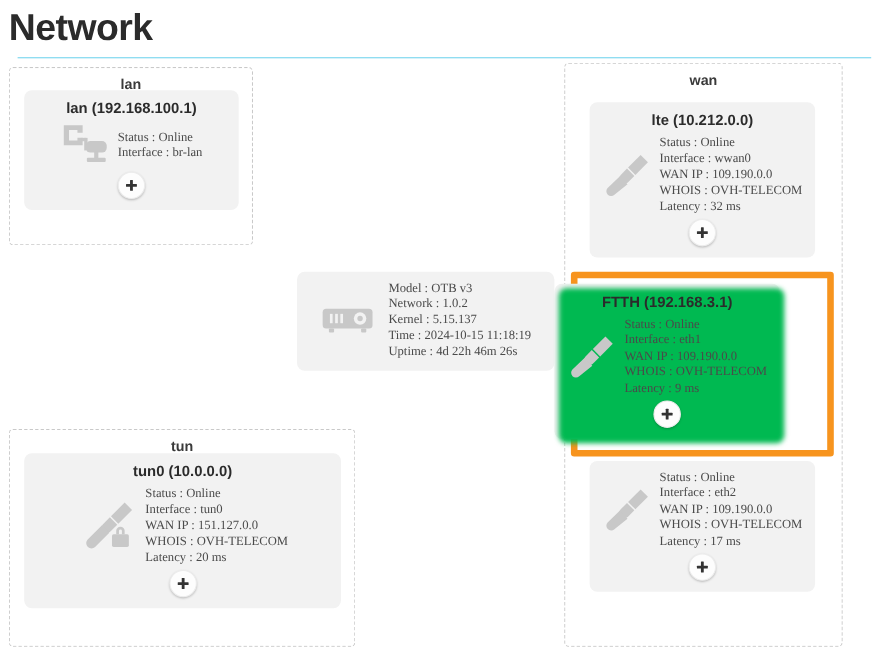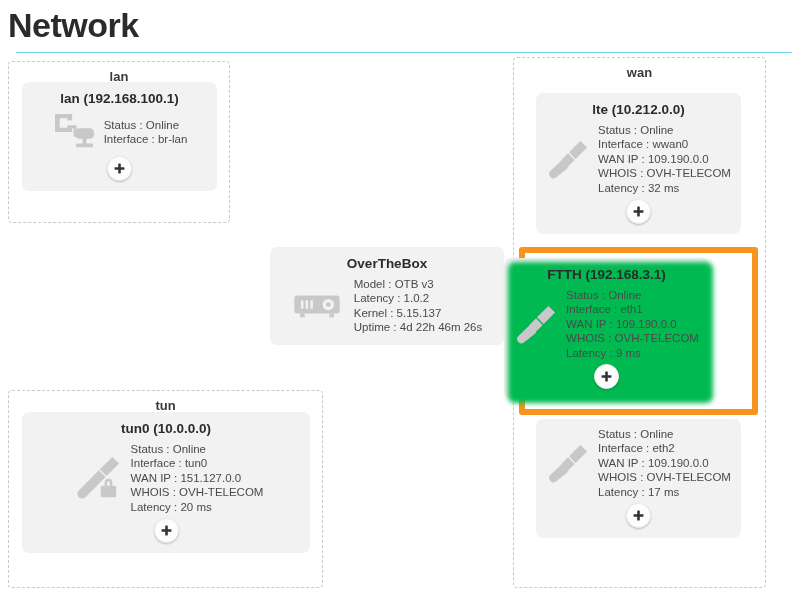--- a/index.html
+++ b/index.html
@@ -106,20 +106,21 @@
     align-items: center;
     justify-content: center;
     color: #c8c8c8;
   }
   .card-fields {
     flex: 0 0 auto;
     font-size: 11.5px;
     line-height: 14.4px;
     color: #4a4a4a;
     white-space: nowrap;
+    font-family: Liberation Serif, serif;
   }
   .field { display: block; }
 
   .card-footer {
     display: flex;
     justify-content: center;
     margin-top: 4px;
   }
   .plus-btn {
     width: 25px;
@@ -234,38 +235,38 @@
       <div class="plus-btn">
         <svg viewBox="0 0 12 12" width="11" height="11" fill="#333333">
           <rect x="4.6" y="0.6" width="2.8" height="10.8" rx="0.5"></rect>
           <rect x="0.6" y="4.6" width="10.8" height="2.8" rx="0.5"></rect>
         </svg>
       </div>
     </div>
   </div>
 
   <div class="card card-otb glow-blue">
-    <div class="card-title">OverTheBox</div>
     <div class="card-body">
       <div class="card-icon icon-otb">
         <svg viewBox="0 0 52 36" width="50" height="34" fill="#c8c8c8">
           <rect x="2" y="7" width="48" height="19" rx="3.4"></rect>
           <rect x="8" y="26" width="5" height="4" rx="1"></rect>
           <rect x="39" y="26" width="5" height="4" rx="1"></rect>
           <rect x="9" y="12" width="2.6" height="9" fill="#f2f2f2"></rect>
           <rect x="14" y="12" width="2.6" height="9" fill="#f2f2f2"></rect>
           <rect x="19" y="12" width="2.6" height="9" fill="#f2f2f2"></rect>
           <circle cx="38" cy="16.5" r="6" fill="#f2f2f2"></circle>
           <circle cx="38" cy="16.5" r="2.6" fill="#c8c8c8"></circle>
         </svg>
       </div>
       <div class="card-fields">
         <span class="field">Model : OTB v3</span>
-        <span class="field">Latency : 1.0.2</span>
+        <span class="field">Network : 1.0.2</span>
         <span class="field">Kernel : 5.15.137</span>
+        <span class="field">Time : 2024-10-15 11:18:19</span>
         <span class="field">Uptime : 4d 22h 46m 26s</span>
       </div>
     </div>
   </div>
 
   <div class="group group-wan">
     <div class="group-label">wan</div>
   </div>
 
   <div class="card card-lte">

